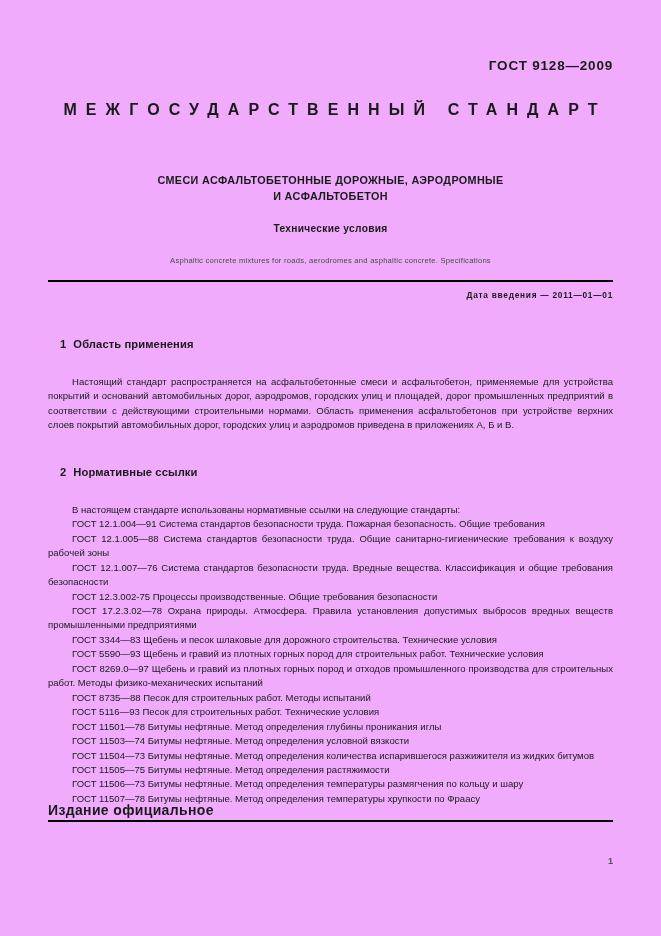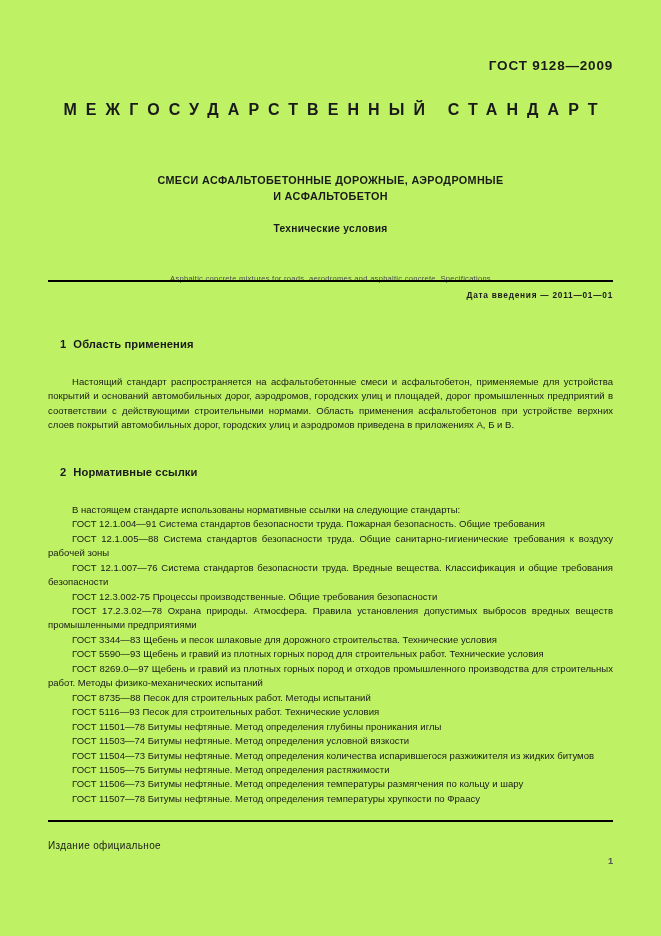--- a/index.html
+++ b/index.html
@@ -8,21 +8,21 @@
     background: #ffffff;
   }
   body {
     font-family: "Liberation Sans", sans-serif;
     color: #1a1a1a;
   }
   #page {
     position: relative;
     width: 661px;
     height: 936px;
-    background: #bef264;
+    background: #f0abfc;
     overflow: hidden;
   }
   .sheet {
     position: absolute;
     left: 48px;
     top: 0;
     width: 565px;
     height: 936px;
   }
 
@@ -63,21 +63,21 @@
     letter-spacing: 0.35px;
     line-height: 16px;
   }
   .title-sub {
     margin-top: 19px;
     font-size: 10.2px;
     font-weight: bold;
     letter-spacing: 0.3px;
   }
   .title-eng {
-    margin-top: 40px;
+    margin-top: 22px;
     font-size: 7.6px;
     color: #4a4a4a;
     letter-spacing: 0.25px;
   }
 
   
   .rule {
     position: absolute;
     left: 0;
     width: 565px;
@@ -128,23 +128,23 @@
     line-height: 14.45px;
     text-indent: 24px;
     text-align: justify;
     text-justify: inter-word;
   }
 
   
   .edition {
     position: absolute;
     left: 0;
-    top: 840px;
-    font-size: 10px;
-    font-weight: normal;
+    top: 802px;
+    font-size: 14px;
+    font-weight: bold;
     letter-spacing: 0.35px;
   }
   .page-num {
     position: absolute;
     right: 0;
     top: 856px;
     font-size: 9.2px;
     font-weight: bold;
     color: #555;
   }

